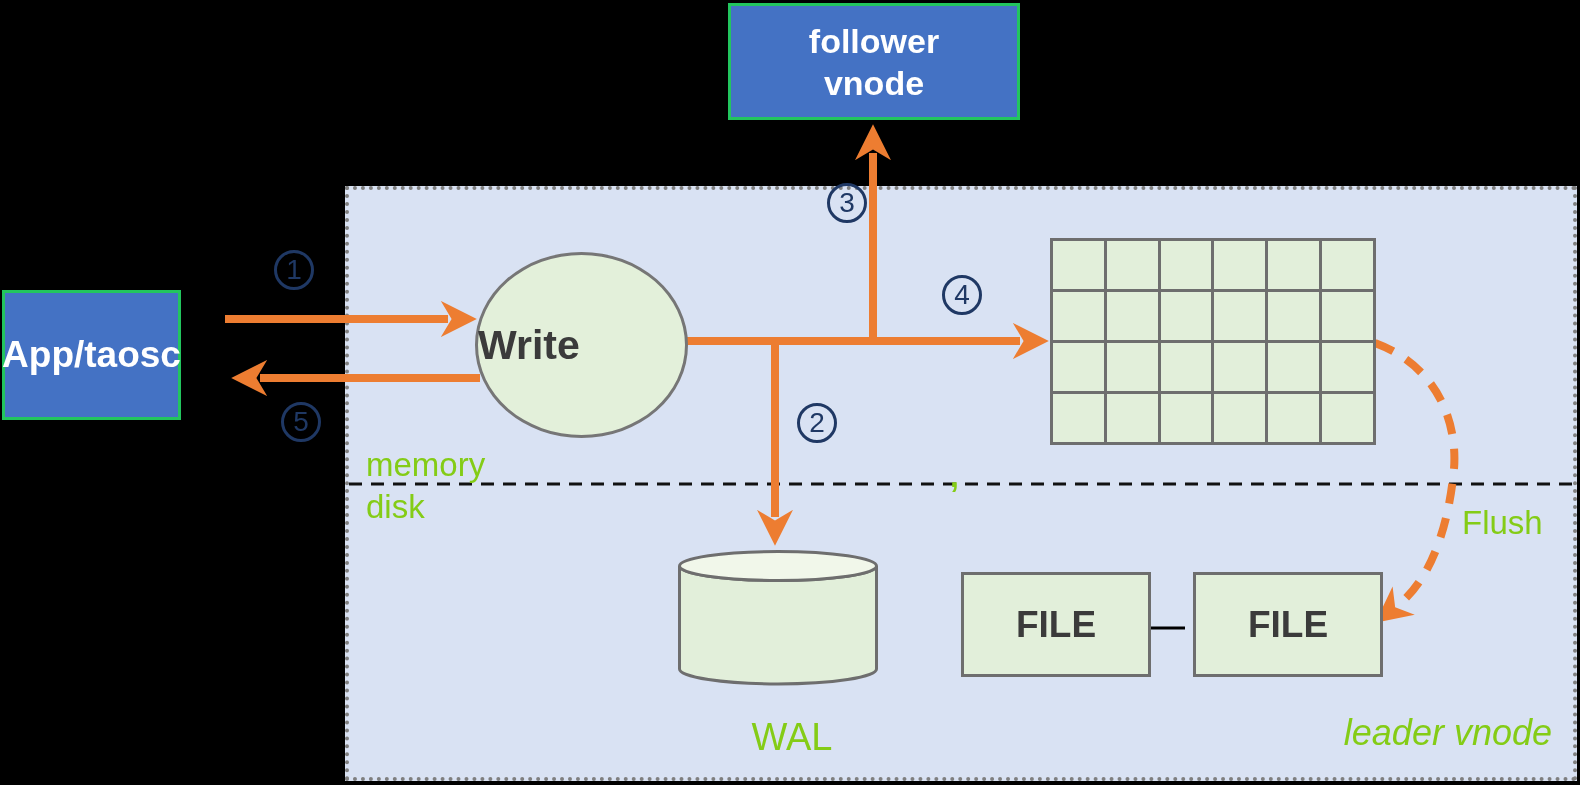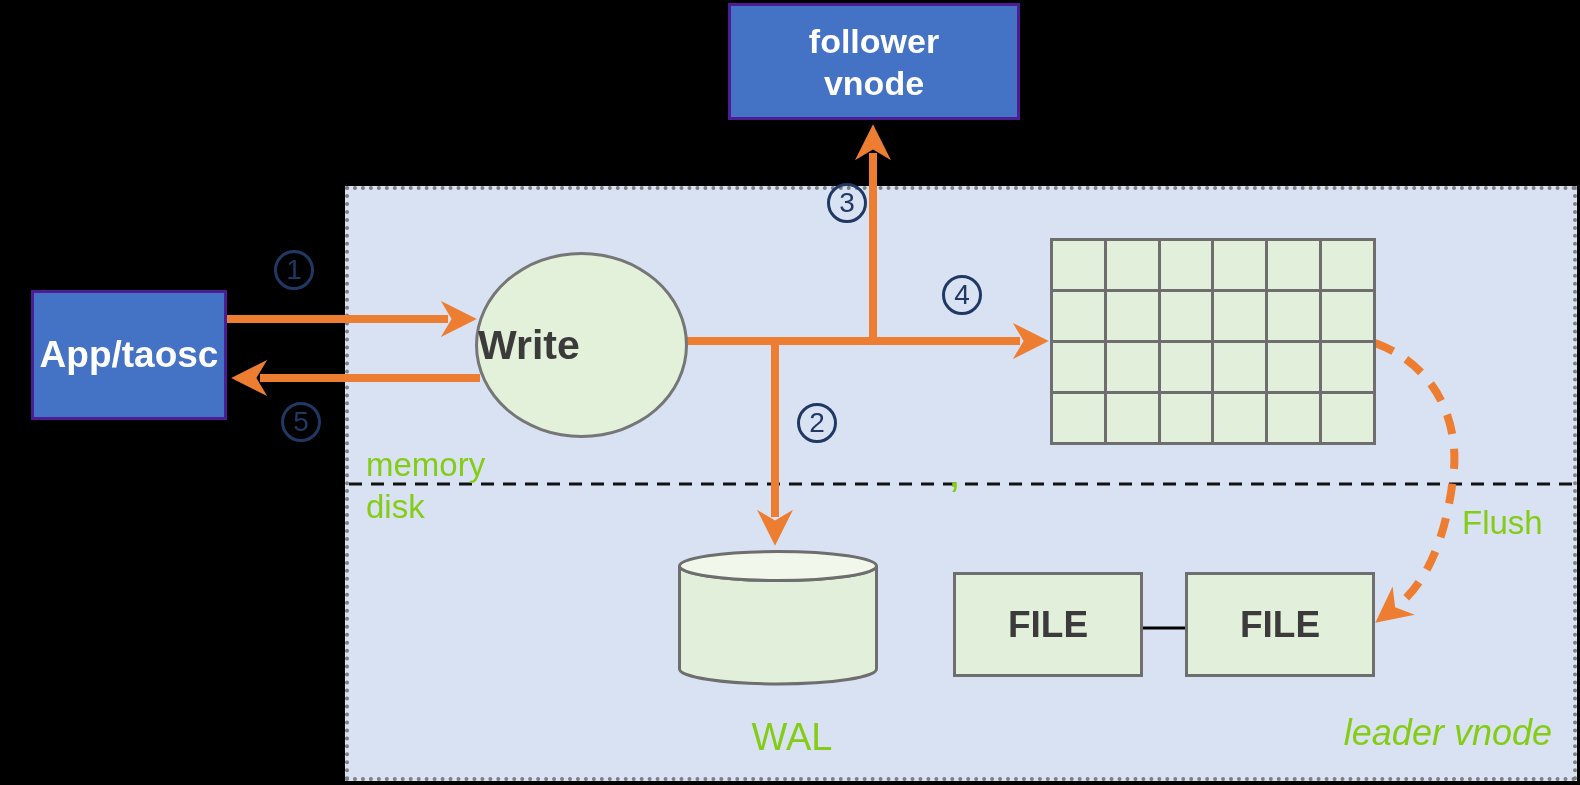--- a/index.html
+++ b/index.html
@@ -8,45 +8,45 @@
   .abs{position:absolute;}
 
   
   .leader-rect{left:345px;top:186px;width:1232px;height:595px;
     background:#D9E2F3;border:4px dotted #7F7F7F;box-sizing:border-box;z-index:1;}
 
   
   .overlay{left:0;top:0;width:1580px;height:785px;z-index:3;pointer-events:none;}
 
   
-  .node-blue{background:#4472C4;border:3px solid #4c1d95;box-sizing:border-box;
+  .node-blue{background:#4472C4;border:3px solid #22c55e;box-sizing:border-box;
     color:#fff;font-weight:bold;display:flex;flex-direction:column;
     align-items:center;justify-content:center;text-align:center;z-index:4;}
   .follower{left:728px;top:3px;width:292px;height:117px;font-size:34px;line-height:42px;}
-  .apptaosc{left:2px;top:290px;width:196px;height:130px;font-size:37px;margin-left:29px;}
+  .apptaosc{left:2px;top:290px;width:179px;height:130px;font-size:37px;}
 
   
   .write-circle{left:475px;top:252px;width:213px;height:186px;border-radius:50%;
     background:#E3F0DA;border:3px solid #767676;box-sizing:border-box;
     display:flex;align-items:center;justify-content:flex-start;
     font-size:41px;font-weight:bold;color:#3B3B3B;z-index:4;}
 
   
   .memgrid{left:1050px;top:238px;width:326px;height:207px;z-index:4;
     display:grid;grid-template-columns:repeat(6,1fr);grid-template-rows:repeat(4,1fr);
     background:#6E6E6E;gap:3px;border:3px solid #6E6E6E;box-sizing:border-box;}
   .memgrid .cell{background:#E2EFDA;}
 
   
   .wal-cyl{left:678px;top:550px;width:200px;height:136px;z-index:4;}
 
   
   .file-box{width:190px;height:105px;background:#E2EFDA;border:3px solid #6E6E6E;
     box-sizing:border-box;display:flex;align-items:center;justify-content:center;
-    font-size:37px;font-weight:bold;color:#3B3B3B;z-index:4;}
+    font-size:37px;font-weight:bold;color:#3B3B3B;z-index:4;margin-left:8px;}
   .file1{left:953px;top:572px;}
   .file2{left:1185px;top:572px;}
 
   
   .lbl{color:#84cc16;z-index:5;}
   .memory-lbl{left:366px;top:446px;font-size:33px;}
   .disk-lbl{left:366px;top:488px;font-size:33px;}
   .wal-lbl{left:692px;top:716px;width:200px;text-align:center;font-size:38px;}
   .flush-lbl{left:1462px;top:504px;font-size:33px;}
   .leader-lbl{left:1290px;top:712px;width:262px;text-align:right;font-size:36px;font-style:italic;}

